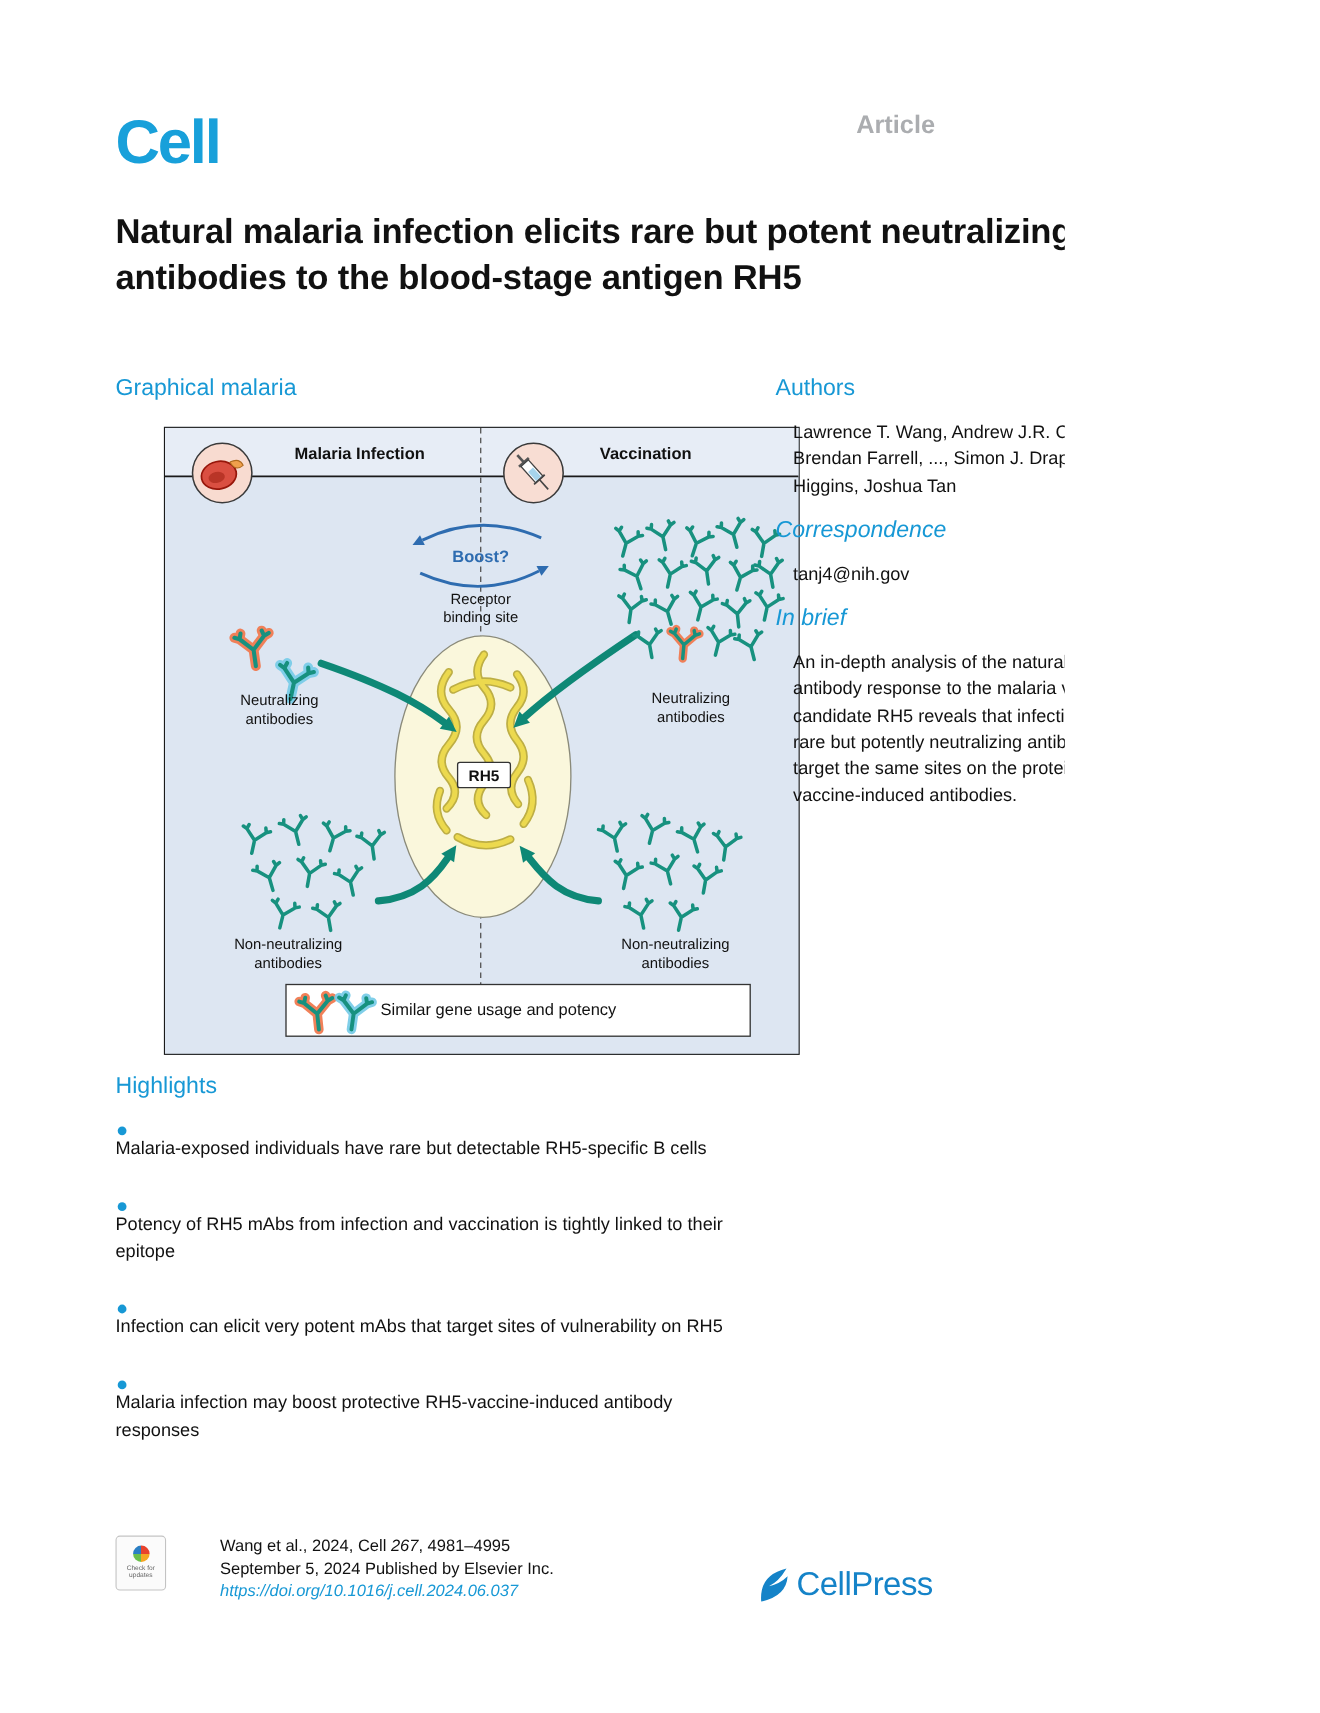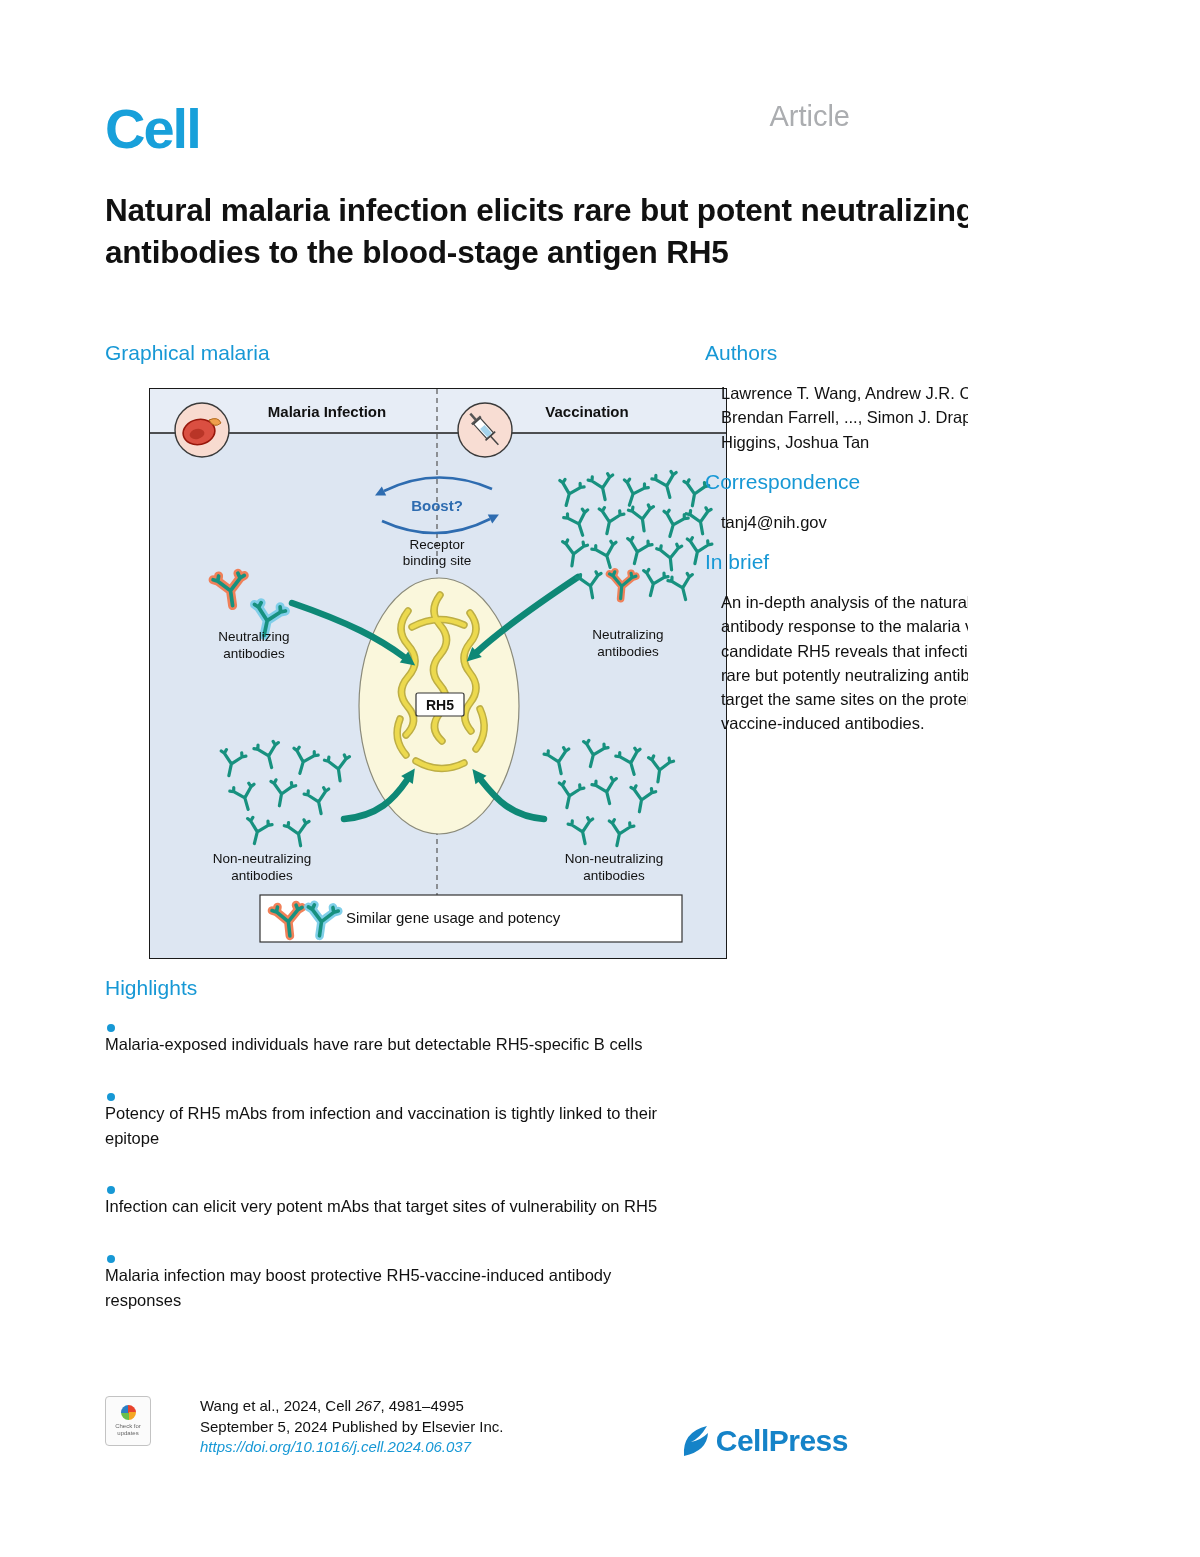--- a/index.html
+++ b/index.html
@@ -7,42 +7,42 @@
     position:relative; width:968px; height:1557px; background:#ffffff;
     font-family:"Liberation Sans","DejaVu Sans",sans-serif; color:#111;
     overflow:hidden;
   }
   .cell-logo {
     position:absolute; left:105px; top:96px;
     font-size:56px; font-weight:800; color:#18a0da; letter-spacing:-2px;
   }
   .article-type {
     position:absolute; right:118px; top:100px;
-    font-size:29px; font-weight:400; color:#abadb0;
+    font-size:23px; font-weight:700; color:#abadb0;
   }
   .title {
     position:absolute; left:105px; top:190px; width:910px;
     font-size:31.5px; font-weight:700; line-height:1.33; color:#111;
     letter-spacing:-0.2px; margin:0;
   }
   h2.sect {
     font-size:21px; font-weight:400; color:#1798d5; margin:0 0 10px 0;
   }
   .ga-head { position:absolute; left:105px; top:341px; }
   .figure {
     position:absolute; left:105px; top:388px; width:576px; height:569px;
     border:1.5px solid #1a1a1a; background:#dde6f2;margin-left:44px;
   }
   .figure svg { display:block; }
   .abt { stroke:#17917f; stroke-width:1.6; fill:none; }
   .figlab { font-size:13.5px; fill:#111; }
   .figtitle { font-size:15px; font-weight:700; fill:#111; }
   .right-col { position:absolute; left:705px; top:341px; width:392px; }
   .right-col p { margin:16px; font-size:16.5px; line-height:1.47; color:#111; }
-  .mt { margin-top:30px; }
+  .mt { margin-top:30px;font-style:italic; }
   .highlights { position:absolute; left:105px; top:976px; width:610px; }
   .highlights ul { list-style:none; margin:16px 0 0 0; padding:0; }
   .highlights li { display:flex; margin:0 0 28px 0;flex-direction:column; }
   .hl-dot {
     flex:0 0 auto; width:8px; height:8px; border-radius:50%;
     background:#1798d5; margin:8px 20px 0 2px;
   }
   .hl-text { font-size:16.5px; line-height:1.5; max-width:560px; }
   .check-badge {
     position:absolute; left:105px; top:1396px; width:44px; height:48px;
@@ -57,21 +57,21 @@
   }
   .check-text { font-size:6px; color:#666; text-align:center; line-height:1.2; }
   .citation {
     position:absolute; left:200px; top:1396px; font-size:15px; line-height:1.38; color:#111;
   }
   .citation .doi { color:#1798d5; text-decoration:none; display:inline-block;font-style:italic; }
   .cellpress {
     position:absolute; right:120px; top:1424px; display:flex; align-items:center;
   }
   .cellpress .mark { margin-right:6px; }
-  .cellpress .word { font-size:30px; font-weight:700; color:#1583c8; letter-spacing:-0.5px; }
+  .cellpress .word { font-size:30px; font-weight:400; color:#1583c8; letter-spacing:-0.5px; }
 </style>
 </head>
 <body>
 
 <div class="page">
 
   <div class="cell-logo">Cell</div>
   <div class="article-type">Article</div>
 
   <h1 class="title">Natural malaria infection elicits rare but potent neutralizing antibodies to the blood-stage antigen RH5</h1>

